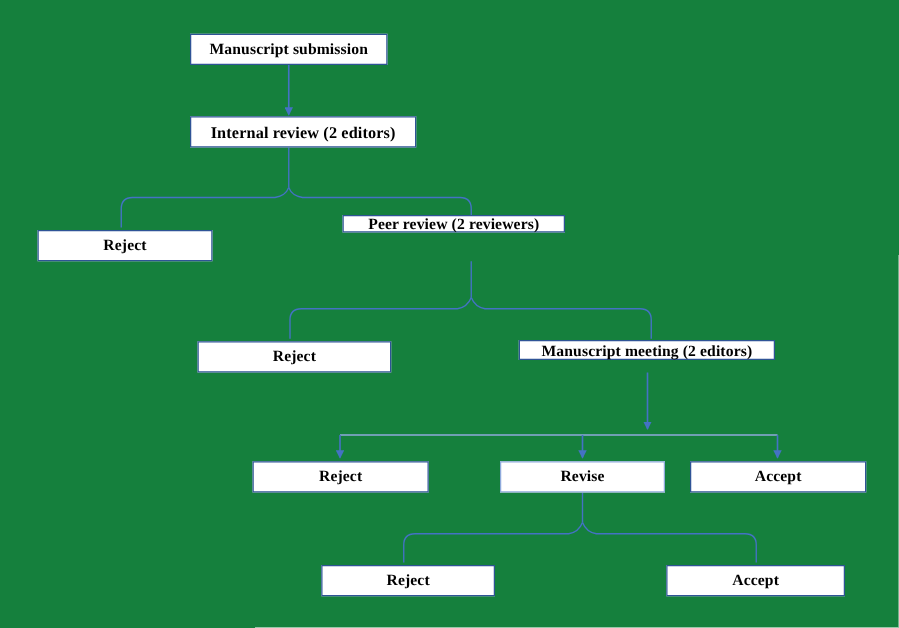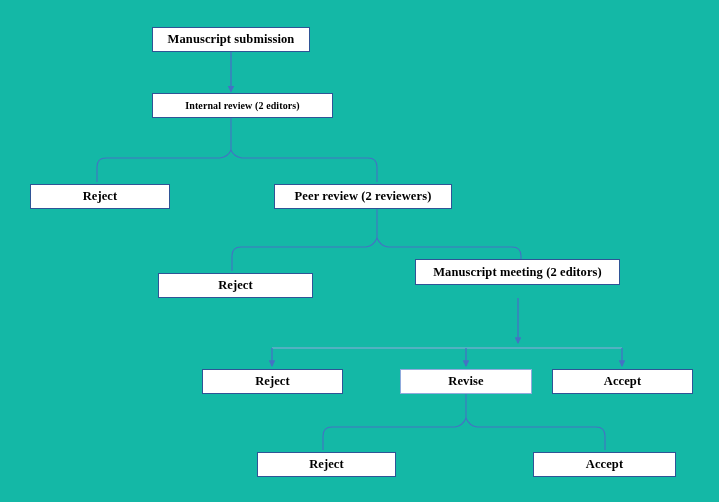--- a/index.html
+++ b/index.html
@@ -4,21 +4,21 @@
 <style>
   html, body {
     margin: 0;
     padding: 0;
     background: #ffffff;
   }
   #canvas {
     position: relative;
     width: 719px;
     height: 502px;
-    background: #14b8a6;
+    background: #15803d;
     overflow: hidden;
     font-family: "Liberation Serif", "DejaVu Serif", serif;
   }
   #connectors {
     position: absolute;
     left: 0;
     top: 0;
     width: 719px;
     height: 502px;
     pointer-events: none;
@@ -93,37 +93,37 @@
                C 326 427, 323 430, 323 436 L 323 450"></path>
       <path d="M 466 418 C 468 423, 471 426, 477 427 L 596 427
                C 602 427, 605 430, 605 436 L 605 450"></path>
     </g>
   </svg>
 
   <div class="node" style="left:152px; top:27px; width:158px; height:25px; border:1.2px solid #2f5496; font-size:12.5px;">
     <span class="node-label">Manuscript submission</span>
   </div>
 
-  <div class="node" style="left:152px; top:93px; width:181px; height:25px; border:1.2px solid #2f5496; font-size:10px;">
+  <div class="node" style="left:152px; top:93px; width:181px; height:25px; border:1.2px solid #2f5496; font-size:13px;">
     <span class="node-label">Internal review (2 editors)</span>
   </div>
 
   <div class="node" style="left:30px; top:184px; width:140px; height:25px; border:1.2px solid #2f5496; font-size:12.5px;">
     <span class="node-label">Reject</span>
   </div>
 
-  <div class="node" style="left:274px; top:184px; width:178px; height:25px; border:1.2px solid #2f5496; font-size:12.5px;">
+  <div class="node" style="left:274px; top:172px; width:178px; height:14px; border:1.2px solid #2f5496; font-size:12.5px;">
     <span class="node-label">Peer review (2 reviewers)</span>
   </div>
 
   <div class="node" style="left:158px; top:273px; width:155px; height:25px; border:1.2px solid #2f5496; font-size:12.5px;">
     <span class="node-label">Reject</span>
   </div>
 
-  <div class="node" style="left:415px; top:259px; width:205px; height:26px; border:1.2px solid #2f5496; font-size:12.5px;">
+  <div class="node" style="left:415px; top:272px; width:205px; height:16px; border:1.2px solid #2f5496; font-size:12.5px;align-items:flex-end;">
     <span class="node-label">Manuscript meeting (2 editors)</span>
   </div>
 
   <div class="node" style="left:202px; top:369px; width:141px; height:25px; border:1.2px solid #2f5496; font-size:12.5px;">
     <span class="node-label">Reject</span>
   </div>
 
   <div class="node" style="left:400px; top:369px; width:132px; height:25px; border:1.4px solid #8faadc; font-size:12.5px;justify-content:center;">
     <span class="node-label">Revise</span>
   </div>

